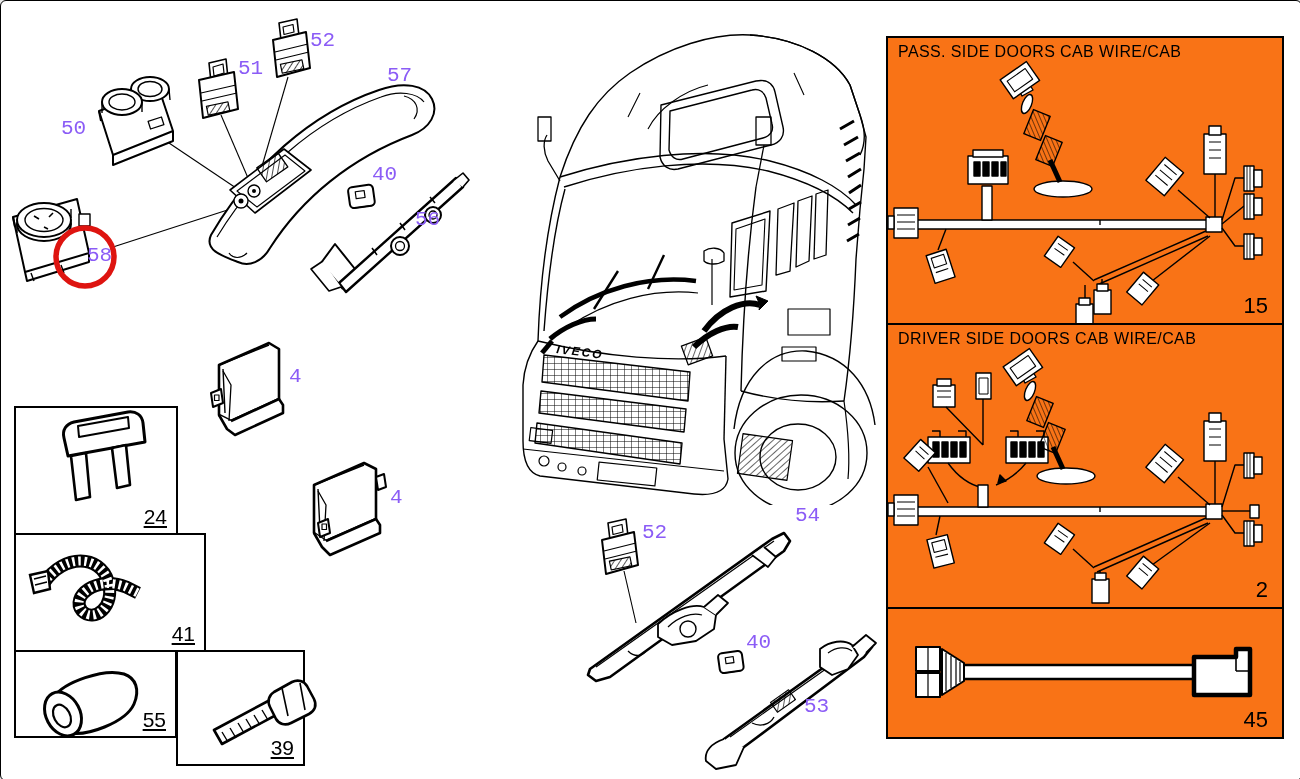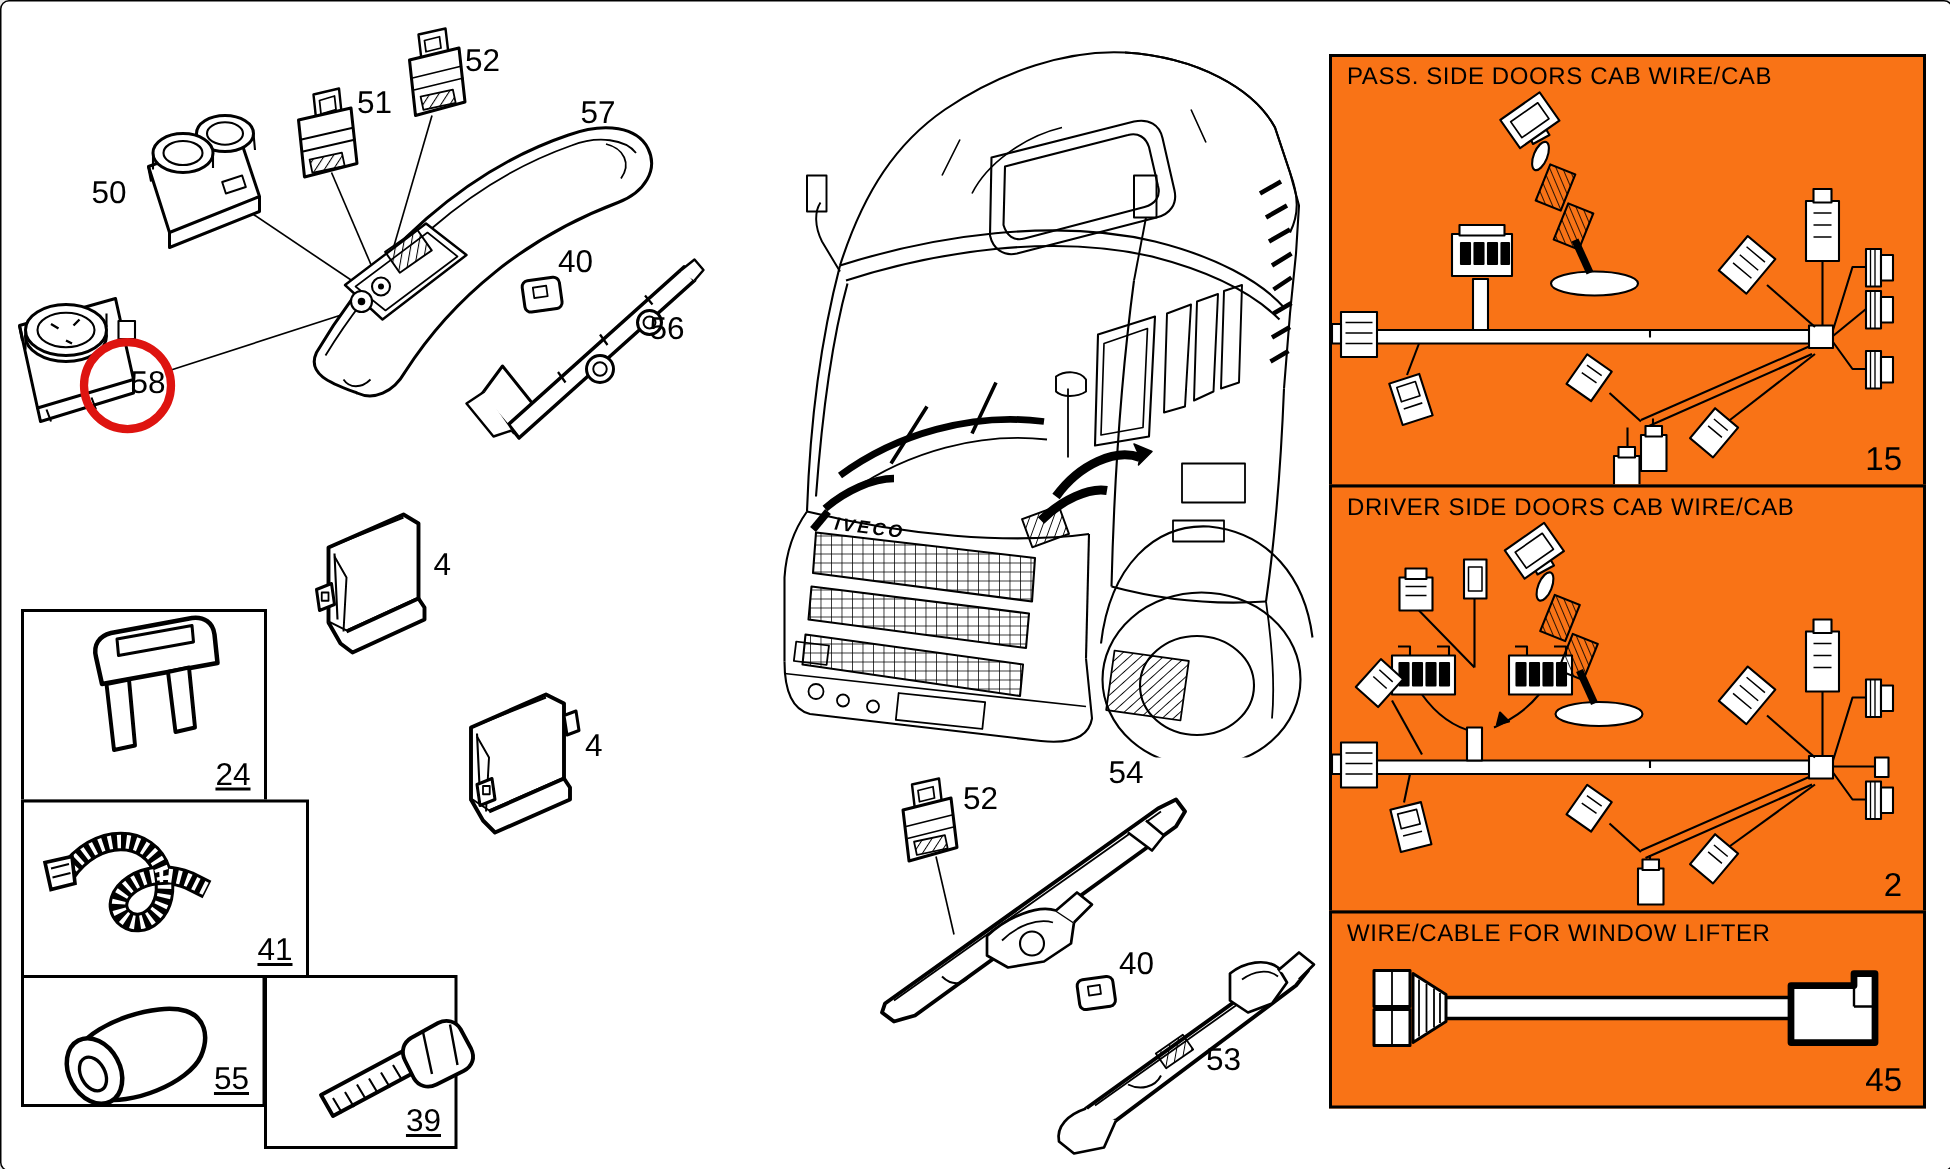--- a/index.html
+++ b/index.html
@@ -1,19 +1,19 @@
 <!DOCTYPE html>
 <html><head>
 <meta charset="utf-8">
 <style>
   html,body{margin:0;padding:0;background:#e8e8e8;}
   .page{position:relative;width:1300px;height:779px;background:#fff;border:1px solid #000;
         border-radius:6px;overflow:hidden;font-family:"Liberation Sans",sans-serif;color:#000;}
   .abs{position:absolute;}
-  .co{position:absolute;font-size:21px;line-height:1;color:#000000;white-space:nowrap;}
+  .co{position:absolute;font-size:21px;line-height:1;color:#8b5cf6;white-space:nowrap;font-family:Liberation Mono, monospace;}
   .panel{position:absolute;left:885px;width:398px;border:2px solid #000;background:#f97316;box-sizing:border-box;}
   .panel-title{position:absolute;top:5px;left:10px;font-size:16px;letter-spacing:.4px;}
   .panel-num{position:absolute;bottom:4px;right:14px;font-size:22px;}
   .lbox{position:absolute;border:2px solid #000;box-sizing:border-box;background:#fff;}
   .lbox .num{position:absolute;bottom:4px;right:9px;font-size:21px;text-decoration:underline;}
   svg{display:block;}
 </style>
 </head>
 <body>
 
@@ -512,43 +512,42 @@
         <g transform="rotate(40 256 246)">
             <rect x="246" y="235" width="20" height="26"></rect>
           <path d="M250,241 h12 M250,247 h12" stroke-width="1" fill="none"></path>
           </g>
       </g>
     </svg>
     <span class="panel-num">2</span>
   </div>
 
   <div class="panel" style="top:606px;height:132px">
-    <div class="panel-title">WIRE/CABLE FOR WINDOW LIFTER</div>
     <svg style="position:absolute;inset:0" width="394" height="128" viewBox="0 0 394 128">
       <g fill="#fff" stroke="#000" stroke-linejoin="round">
         <rect x="74" y="56" width="232" height="14" stroke-width="2.4"></rect>
         <rect x="28" y="38" width="24" height="24" stroke-width="2"></rect>
         <rect x="28" y="64" width="24" height="24" stroke-width="2"></rect>
         <path d="M40,38 V88" stroke-width="1.2" fill="none"></path>
         <path d="M54,40 L76,54 L76,72 L54,86 Z" stroke-width="2"></path>
         <path d="M58,44 V82 M63,47 V79 M68,50 V76 M72,53 V73" stroke-width="1.2" fill="none"></path>
         <path d="M306,48 L348,48 L348,40 L362,40 L362,86 L306,86 Z" stroke-width="4.5"></path>
         <path d="M348,62 L362,62 M348,48 V62" stroke-width="1.6" fill="none"></path>
       </g>
     </svg>
     <span class="panel-num">45</span>
   </div>
 
   <span class="co" style="left:60px;top:117px">50</span>
   <span class="co" style="left:237px;top:57px">51</span>
   <span class="co" style="left:309px;top:29px">52</span>
   <span class="co" style="left:386px;top:64px">57</span>
   <span class="co" style="left:371px;top:163px">40</span>
-  <span class="co" style="left:432px;top:208px">56</span>
+  <span class="co" style="left:414px;top:208px">56</span>
   <span class="co" style="left:86px;top:244px">58</span>
   <span class="co" style="left:288px;top:365px">4</span>
   <span class="co" style="left:389px;top:486px">4</span>
   <span class="co" style="left:641px;top:521px">52</span>
-  <span class="co" style="left:738px;top:504px">54</span>
+  <span class="co" style="left:794px;top:504px">54</span>
   <span class="co" style="left:745px;top:631px">40</span>
   <span class="co" style="left:803px;top:695px">53</span>
 
 </div>
 
 </body></html>

